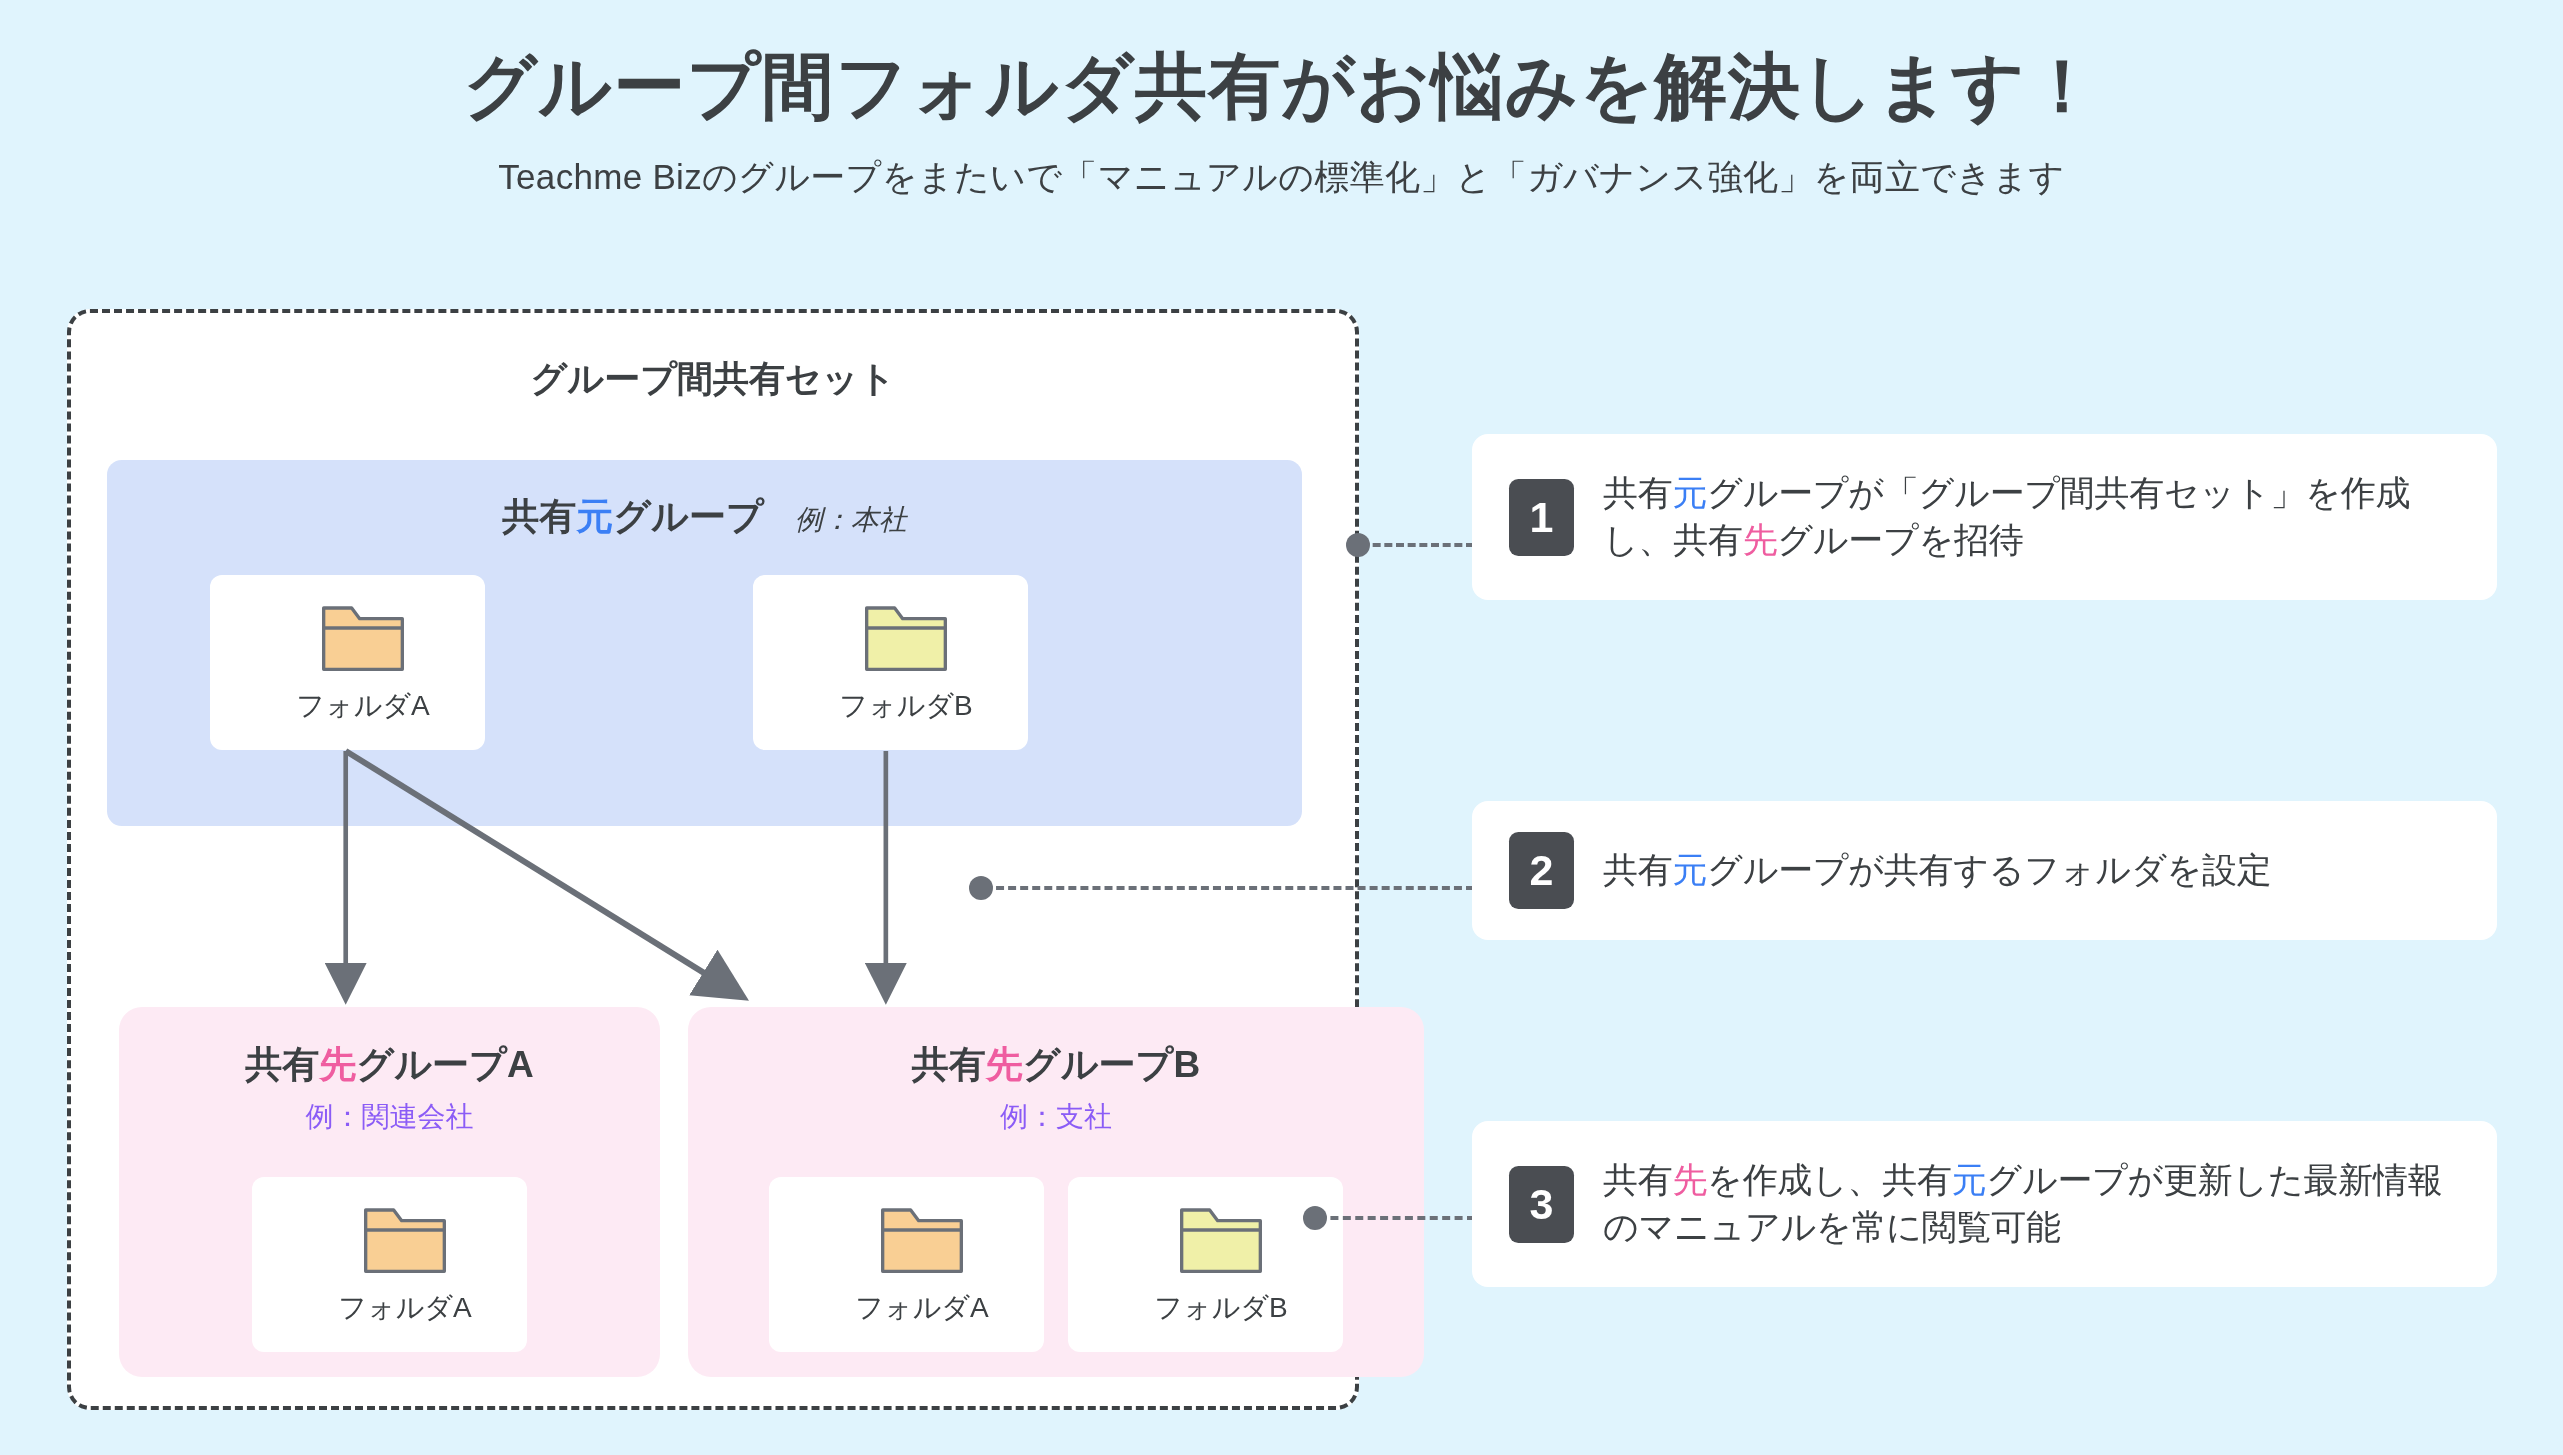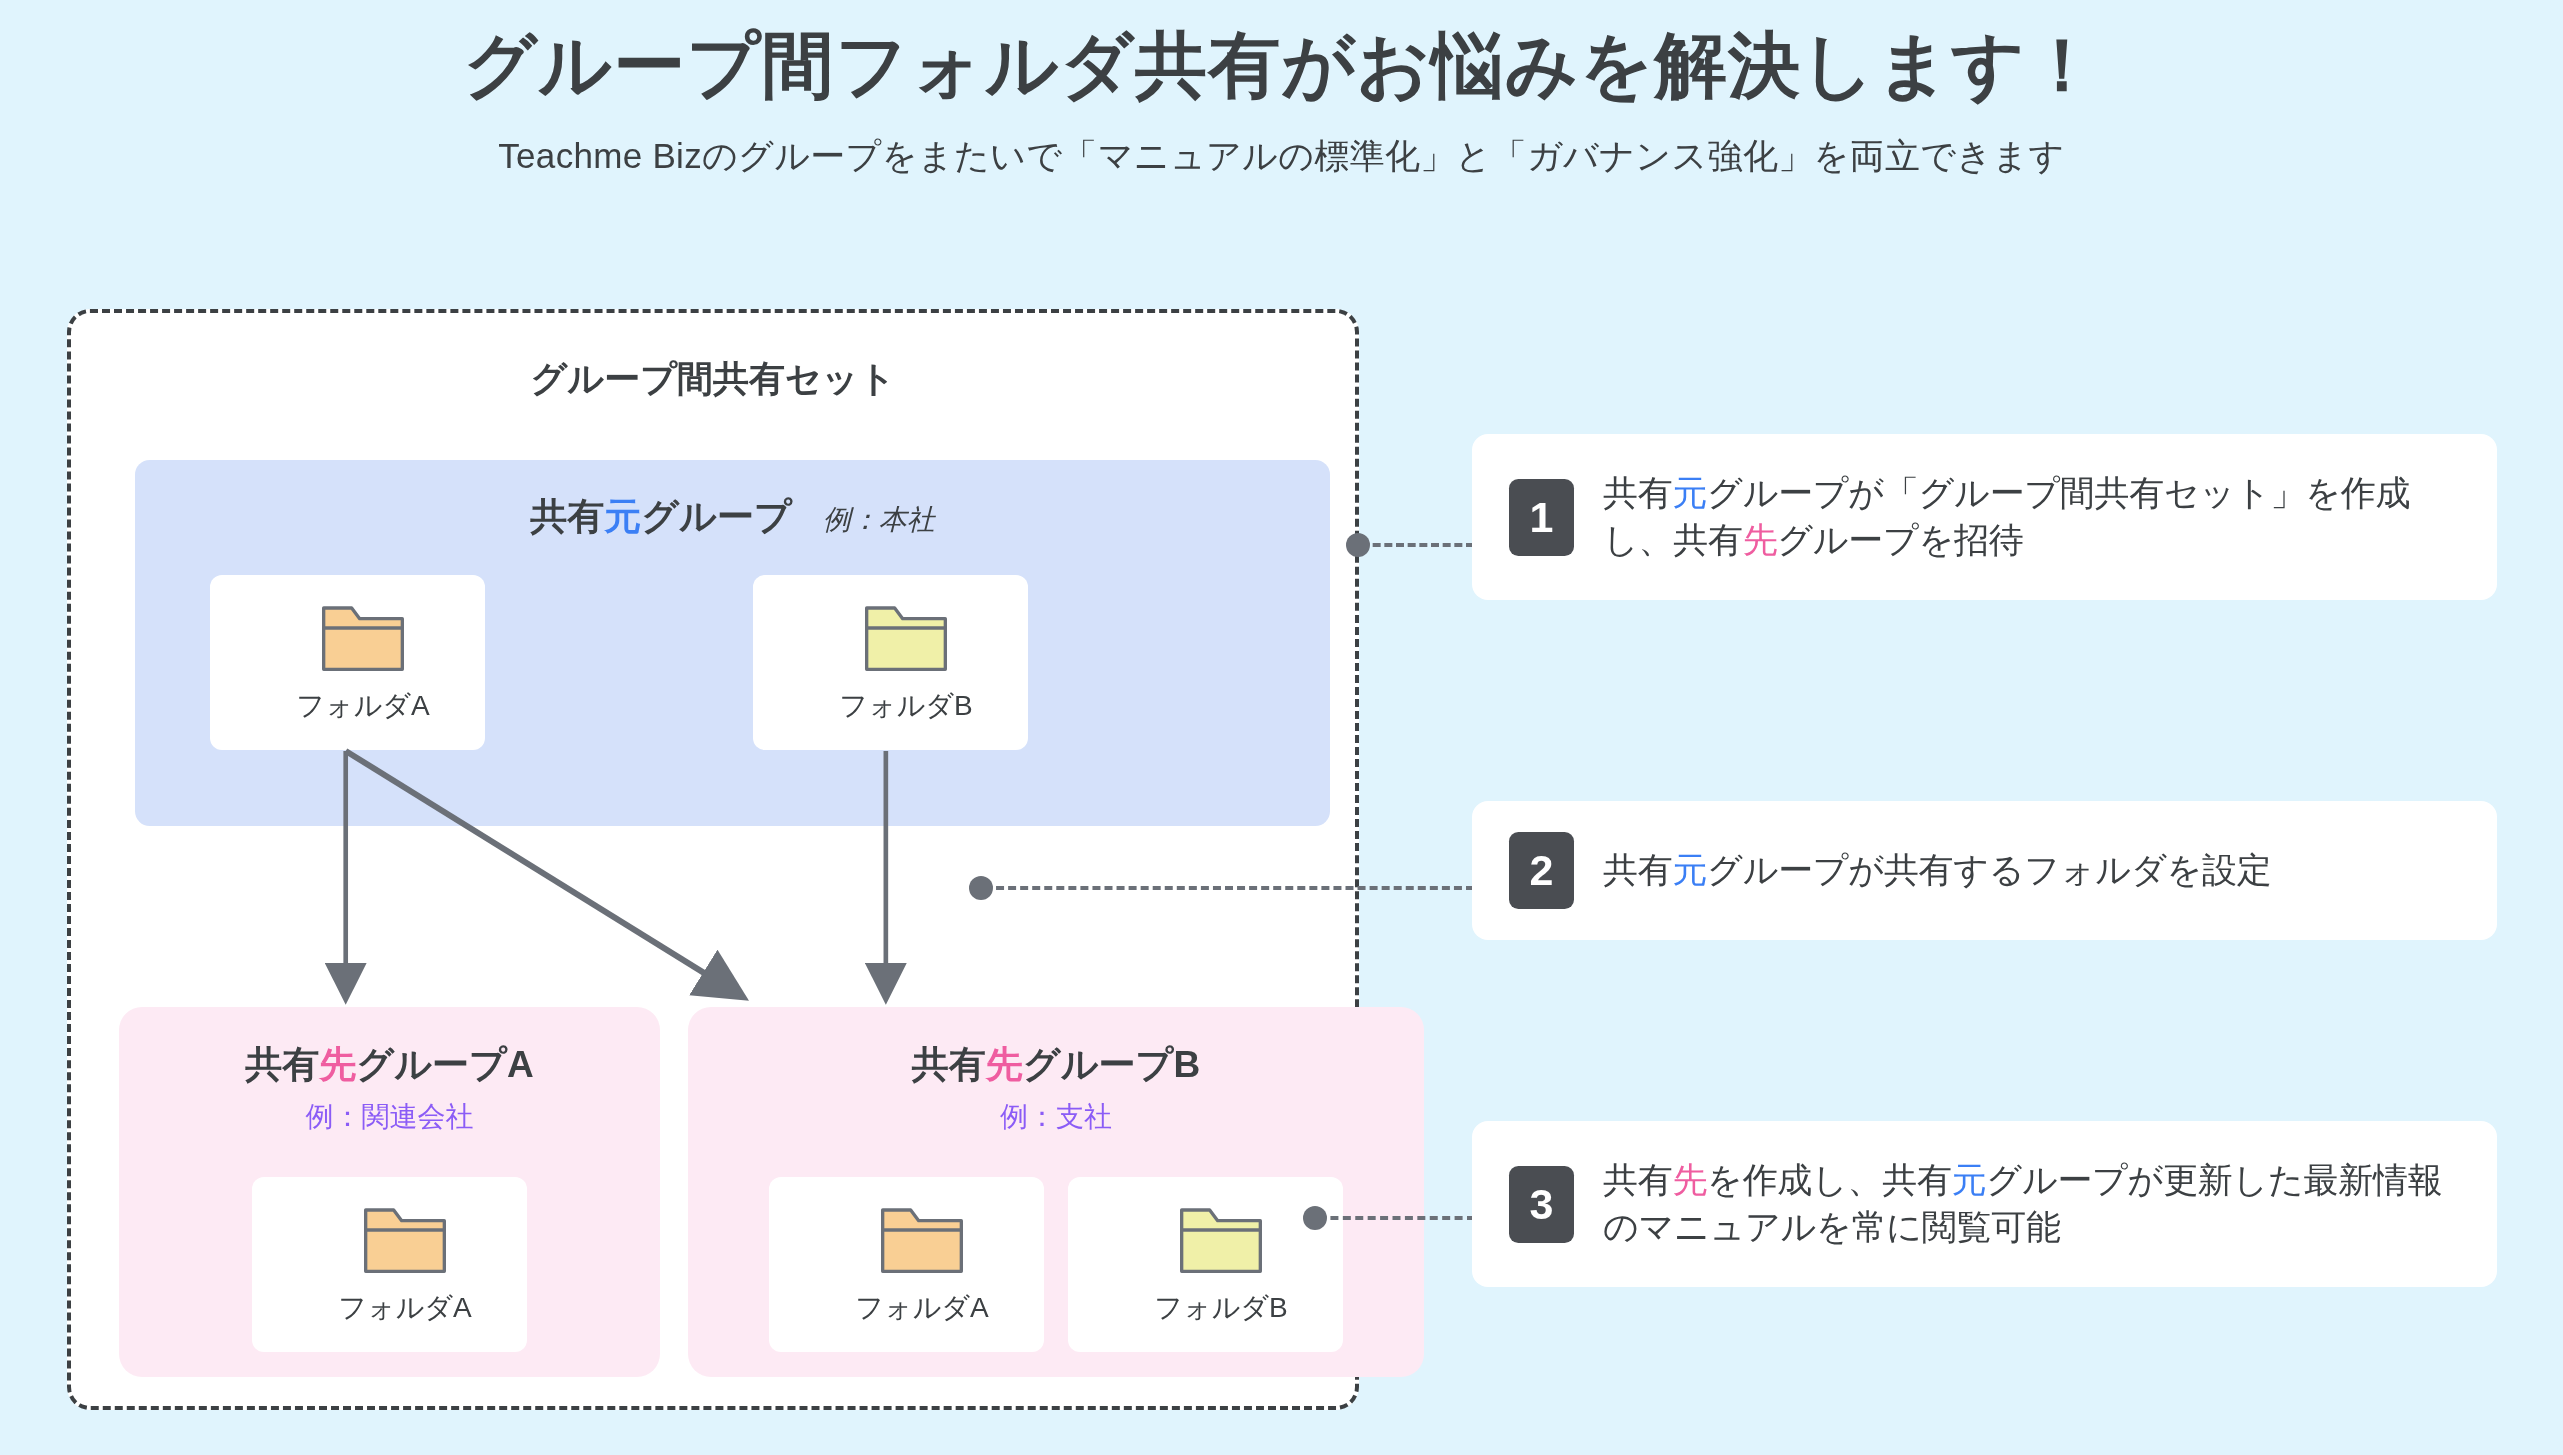--- a/index.html
+++ b/index.html
@@ -17,21 +17,21 @@
     width: 2563px;
     height: 1455px;
     background: #e0f4fd;
   }
 
   
   .header {
     position: absolute;
     top: 0; left: 0; right: 0;
     text-align: center;
-    padding-top: 20px;
+    padding-top: 41px;
   }
   .title {
     font-size: 72px;
     font-weight: 700;
     color: #3c4043;
     letter-spacing: 1.3px;
     line-height: 1.25;
   }
   .subtitle {
     margin-top: 23px;
@@ -57,21 +57,21 @@
     top: 42px; left: 0; right: 0;
     text-align: center;
     font-size: 36px;
     font-weight: 700;
     color: #3c4043;
   }
 
   
   .group-source {
     position: absolute;
-    left: 64px;
+    left: 36px;
     top: 147px;
     width: 1195px;
     height: 366px;
     background: #d5e1fa;
     border-radius: 14.7px;
   }
   .group-source-head {
     position: absolute;
     top: 32px; left: 0; right: 0;
     display: flex;

